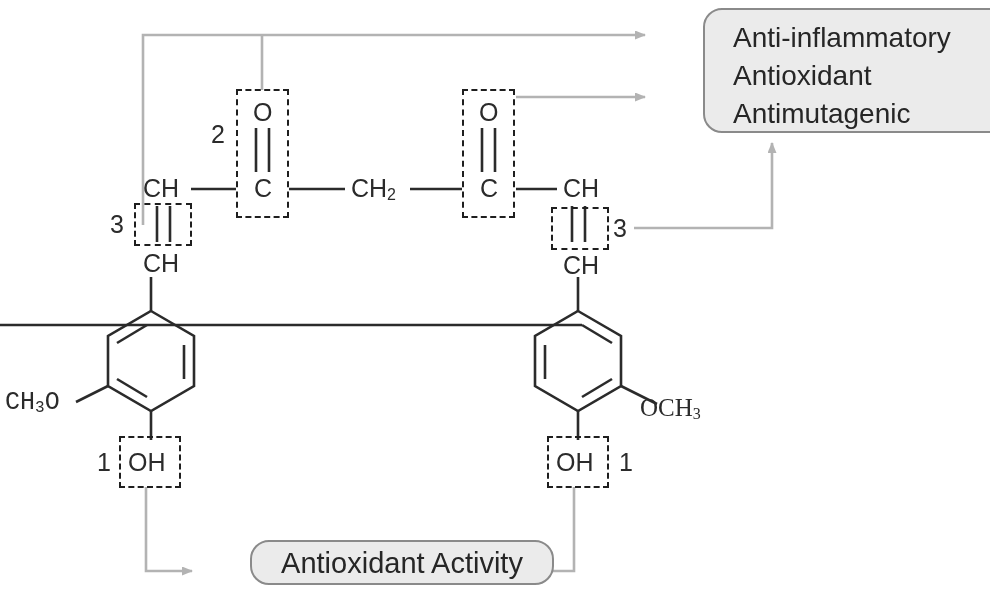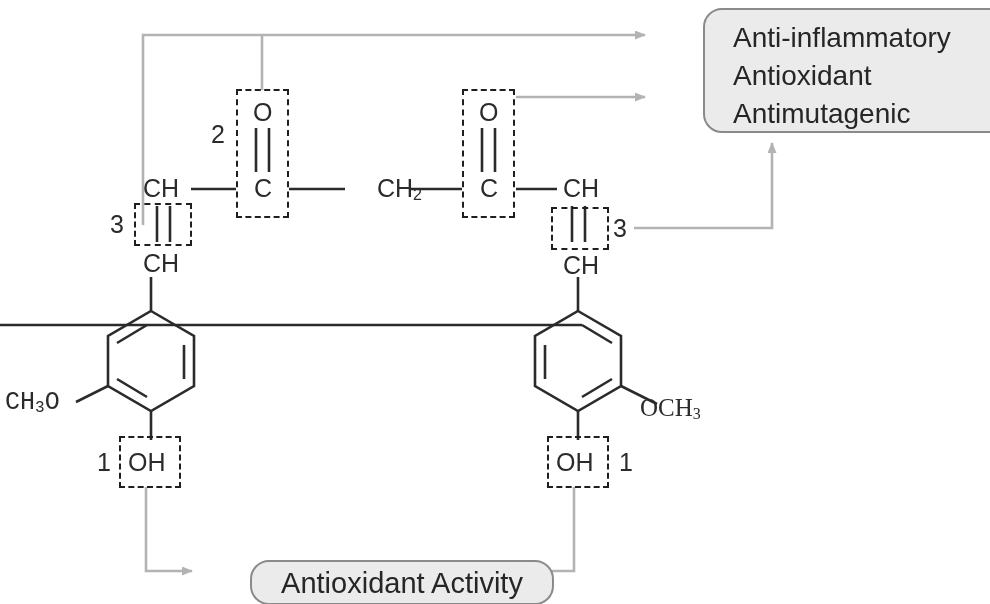--- a/index.html
+++ b/index.html
@@ -12,21 +12,21 @@
         white-space:nowrap;line-height:1;}
   .atom sub{font-size:16px;vertical-align:-3px;}
   .num{position:absolute;color:#2b2b2b;font-size:25px;font-family:"Liberation Sans",sans-serif;line-height:1;}
 
   .dbox{position:absolute;border:2.4px dashed #1f1f1f;box-sizing:border-box;background:transparent;}
 
   .callout{position:absolute;box-sizing:border-box;background:#ebebeb;border:2px solid #8a8a8a;
            border-radius:19px;color:#262626;font-family:Liberation Sans, sans-serif;margin-left:42px;}
   .callout .ln{font-size:28px;line-height:38px;white-space:nowrap;}
   #box-activities{left:661px;top:8px;width:320px;height:125px;padding:9px 0 0 28px;}
-  #box-antiox{left:208px;top:560px;width:304px;height:45px;display:flex;align-items:center;
+  #box-antiox{left:208px;top:540px;width:304px;height:45px;display:flex;align-items:center;
               justify-content:center;}
   #box-antiox .ln{font-size:29px;line-height:30px;}
 </style>
 </head>
 <body>
 
 <div id="stage">
 
   <svg id="sheet" viewBox="0 0 990 604" xmlns="http://www.w3.org/2000/svg">
     <defs>
@@ -100,21 +100,21 @@
   <div class="dbox" style="left:551px;top:207px;width:58px;height:43px;"></div>
   <div class="dbox" style="left:119px;top:436px;width:62px;height:52px;"></div>
   <div class="dbox" style="left:547px;top:436px;width:62px;height:52px;"></div>
 
   <span class="atom" style="left:143px;top:176px;">CH</span>
   <span class="atom" style="left:143px;top:251px;">CH</span>
 
   <span class="atom" style="left:253px;top:100px;">O</span>
   <span class="atom" style="left:254px;top:176px;">C</span>
 
-  <span class="atom" style="left:351px;top:176px;margin-left:26px;"><span>CH</span><sub>2</sub></span>
+  <span class="atom" style="left:351px;top:176px;"><span>CH</span><sub>2</sub></span>
 
   <span class="atom" style="left:479px;top:100px;">O</span>
   <span class="atom" style="left:480px;top:176px;">C</span>
 
   <span class="atom" style="left:563px;top:176px;">CH</span>
   <span class="atom" style="left:563px;top:253px;">CH</span>
 
   <span class="atom" style="left:128px;top:450px;">OH</span>
   <span class="atom" style="left:556px;top:450px;">OH</span>
 

